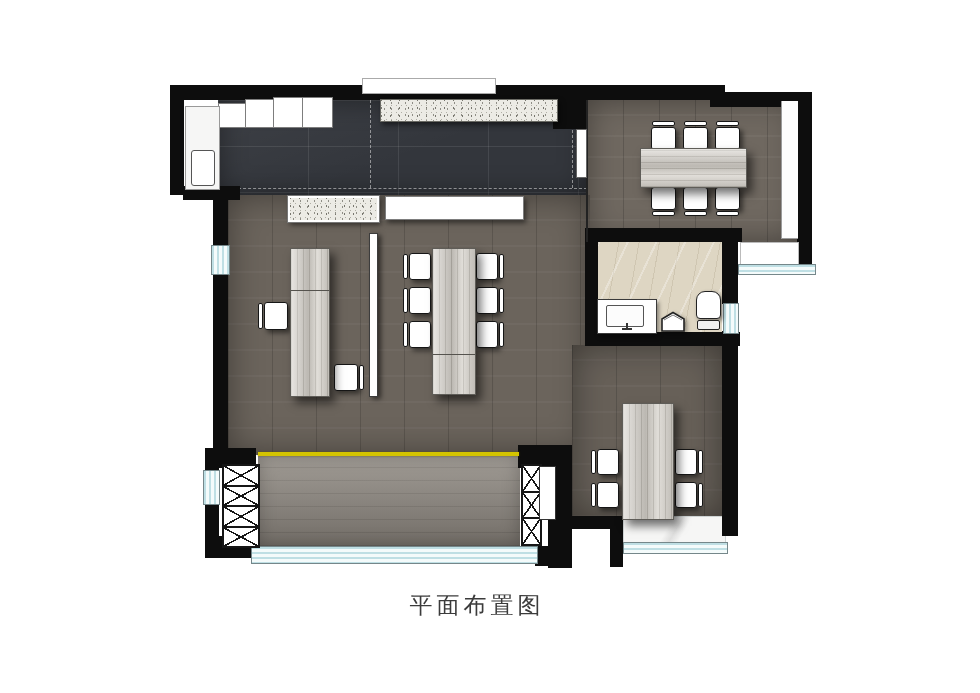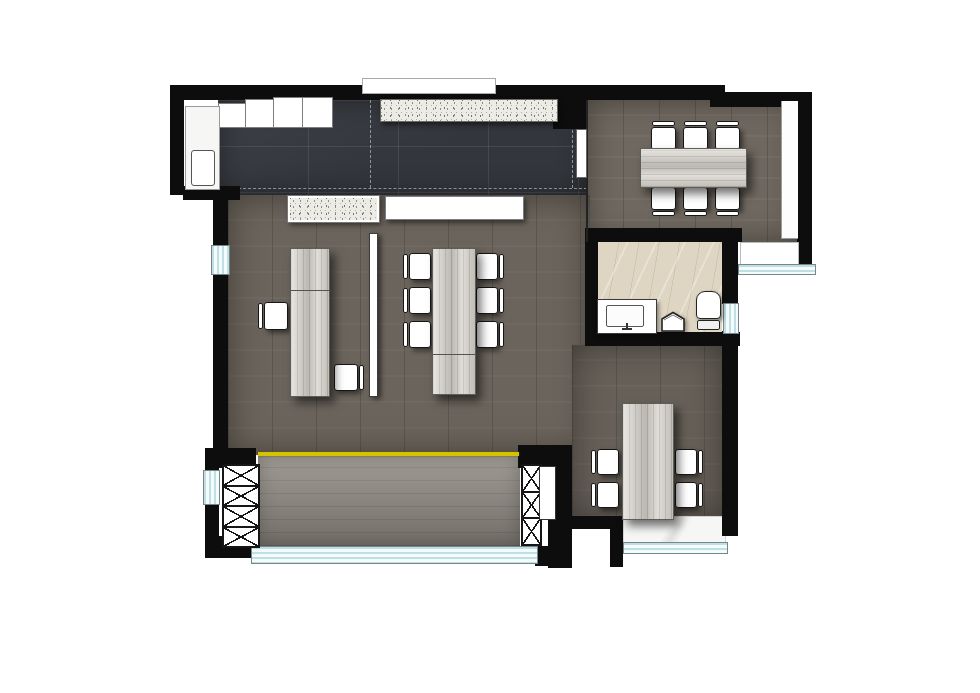--- a/index.html
+++ b/index.html
@@ -195,13 +195,14 @@
     <div class="xcell"></div>
     <div class="xcell"></div>
   </div>
   <div class="xcol" style="left:521px;top:464px;width:17px;height:78px;">
     <div class="xcell"></div>
     <div class="xcell"></div>
     <div class="xcell"></div>
   </div>
   <div class="white-box" style="left:539px;top:466px;width:15px;height:52px;border-color:#333;z-index:9;"></div>
 
+  <div class="caption">平面布置图</div>
 </div>
 
 </body></html>

